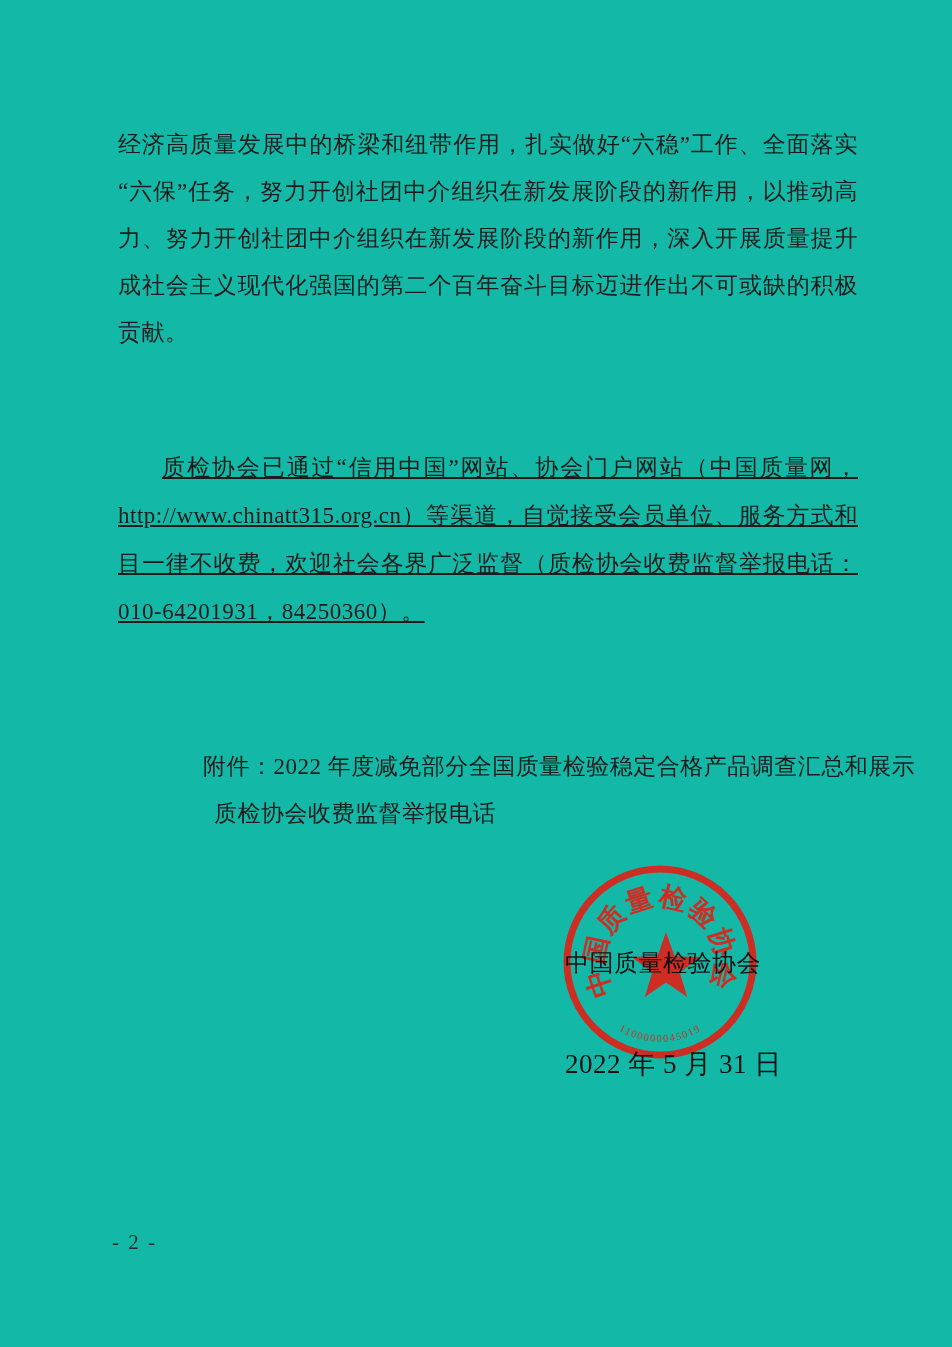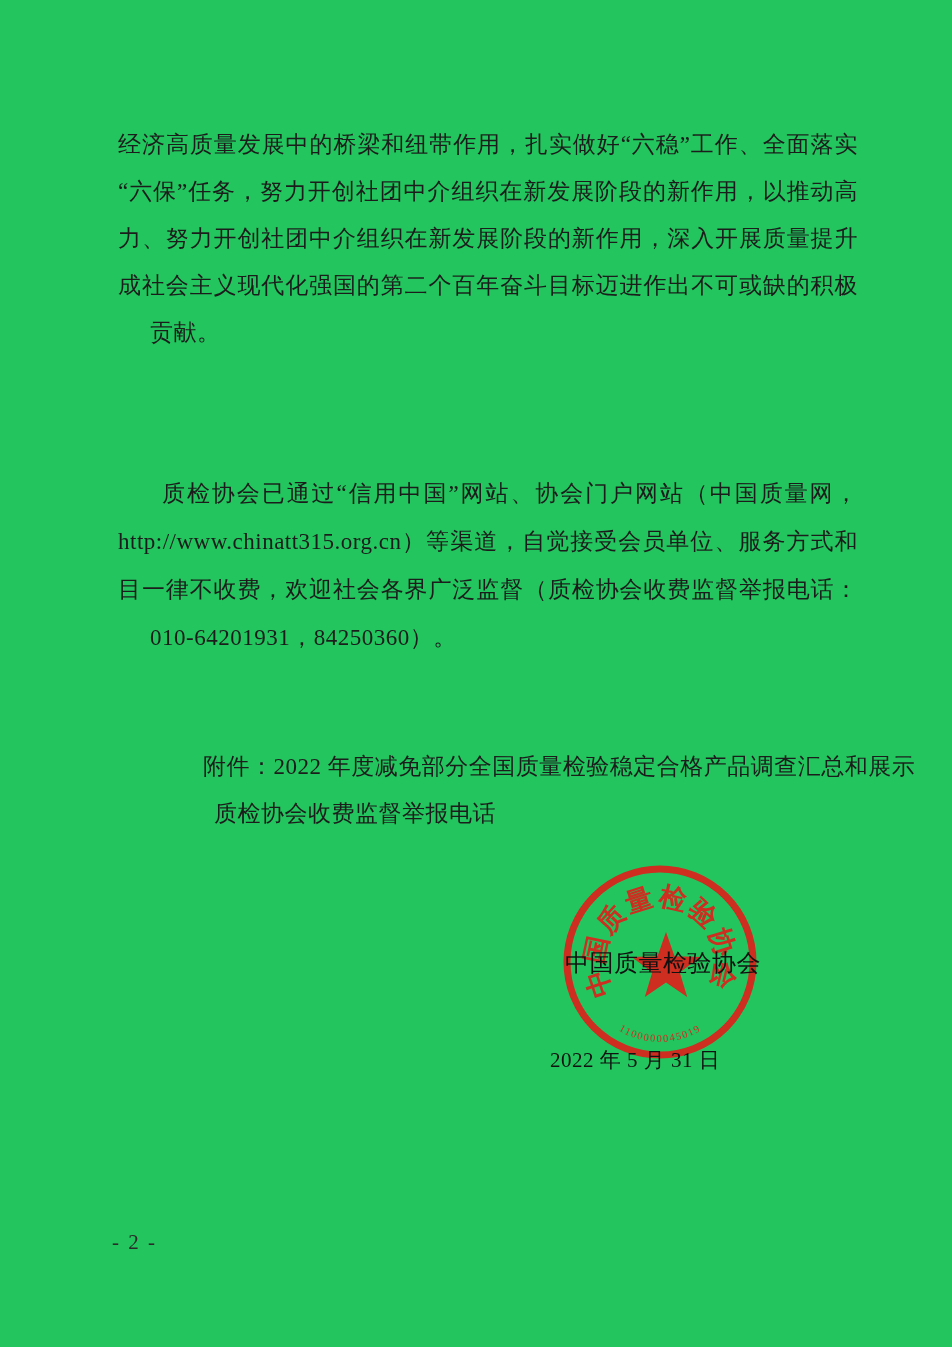--- a/index.html
+++ b/index.html
@@ -1,41 +1,41 @@
 <!DOCTYPE html>
 <html><head>
 <meta charset="utf-8">
 <style>
   html,body{margin:0;padding:0;background:#ffffff;}
   .page{
-    position:relative;width:952px;height:1347px;background:#22c55e;overflow:hidden;
+    position:relative;width:952px;height:1347px;background:#14b8a6;overflow:hidden;
     font-family:"Liberation Serif","DejaVu Serif",serif;color:#1c1c1c;
   }
   .textblock{position:absolute;left:118px;width:740px;}
   .p1{top:129px;}
-  .p2{top:478px;}
+  .p2{top:452px;text-decoration:underline;}
   .line{
     height:47px;font-size:23px;line-height:31px;
     text-align:justify;text-align-last:justify;text-justify:inter-character;
     letter-spacing:0.5px;
   }
   .p2 .line{height:48px;}
-  .line.lastline{text-align-last:left;margin-left:32px;}
+  .line.lastline{text-align-last:left;}
   .line.indent{text-indent:44px;}
   .attach-line{
     position:absolute;font-size:23px;letter-spacing:0.5px;white-space:nowrap;color:#1c1c1c;
   }
   .attach1{left:155px;top:751px;margin-left:48px;}
   .attach2{left:214px;top:798px;}
   .sig-org{
     position:absolute;left:565px;top:947px;font-size:24px;letter-spacing:0.5px;
     white-space:nowrap;color:#111;z-index:3;
   }
   .sig-date{
-    position:absolute;left:550px;top:1046px;font-size:21px;letter-spacing:0.5px;
+    position:absolute;left:565px;top:1046px;font-size:27px;letter-spacing:0.5px;
     white-space:nowrap;color:#111;z-index:3;
   }
   .seal{
     position:absolute;left:560px;top:862px;width:200px;height:200px;z-index:2;
     opacity:0.96;
   }
   .seal text{font-family:"Liberation Serif","DejaVu Serif",serif;}
   .seal .ring-text{font-size:27px;letter-spacing:2.5px;font-weight:bold;}
   .seal .serial-text{font-size:10.5px;letter-spacing:1.5px;}
   .pagenum{

